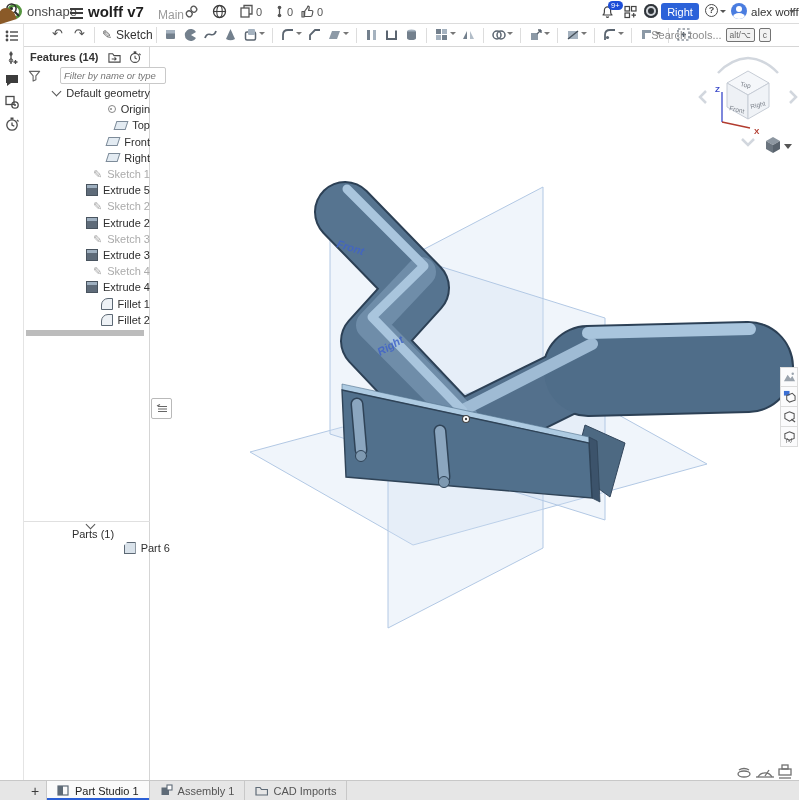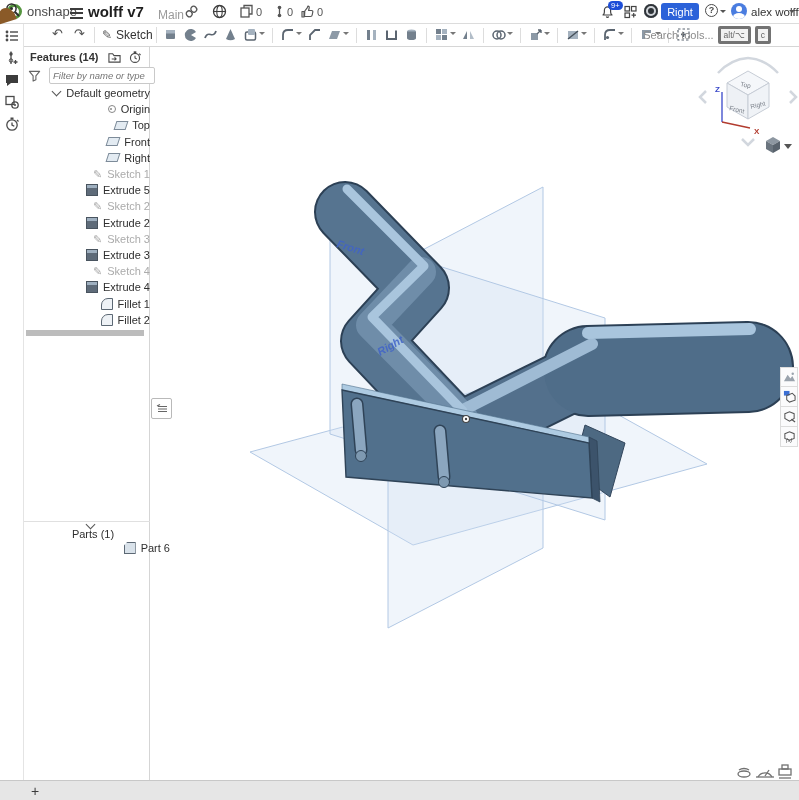--- a/index.html
+++ b/index.html
@@ -30,28 +30,28 @@
   
   #toolbar{left:24px;top:24px;width:775px;height:22px;background:#fff;border-bottom:1px solid #d6d6d6;z-index:8;}
   #undo{left:28px;top:2px;font-size:13px;color:#555;}
   #redo{left:50px;top:2px;font-size:13px;color:#555;}
   .vsep{top:3px;width:1px;height:16px;background:#ddd;}
   #sketch-btn{left:78px;top:1px;height:20px;display:flex;align-items:center;gap:4px;font-size:12px;color:#333;}
   #tools{left:138px;top:0;height:22px;display:flex;align-items:center;gap:3px;}
   .tool{display:flex;align-items:center;gap:1px;padding:1px;}
   .tsep{width:1px;height:15px;background:#ddd;margin:0 3px;}
   #search-tools{right:28px;top:3px;height:16px;display:flex;align-items:center;gap:4px;font-size:11px;color:#8b8b8b;}
-  .kbd{border:3px solid #737373;background:#f2f2f2;border-radius:2px;font-size:8.5px;color:#666;padding:0 3px;line-height:12px;}
+  .kbd{border:1px solid #737373;background:#f2f2f2;border-radius:2px;font-size:8.5px;color:#666;padding:0 3px;line-height:12px;}
   
   #left-strip{left:0;top:24px;width:23px;height:756px;background:#fff;border-right:1px solid #e4e4e4;z-index:8;}
   .strip-ic{left:4px;width:16px;height:16px;}
   
   #sidebar{left:24px;top:46px;width:126px;height:734px;background:#fff;border-right:1px solid #d5d5d5;z-index:7;box-sizing:border-box;}
   #features-header{left:6px;top:5px;font-size:11px;font-weight:bold;color:#333;}
-  #filter-row{left:4px;top:21px;display:flex;align-items:center;gap:8px;}
+  #filter-row{left:4px;top:21px;display:flex;align-items:center;gap:19px;}
   #filter-input{width:98px;height:15px;border:1px solid #c9c9c9;border-radius:2px;font-size:9.5px;font-style:italic;color:#555;padding:0 3px;font-family:"Liberation Sans",sans-serif;}
   #tree{left:0;top:39px;width:126px;}
   .trow{height:16.2px;display:flex;align-items:center;font-size:11px;color:#2f2f2f;justify-content:flex-end;}
   .trow.dim{color:#ababab;}
   .ind0{padding-left:6px;} .ind1{padding-left:20px;} .indf{padding-left:5px;}
   .chev{width:6px;height:6px;border-right:1.5px solid #555;border-bottom:1.5px solid #555;transform:rotate(45deg);margin:-3px 6px 0 0;flex:none;}
   .ti{flex:none;margin-right:5px;}
   .ti-origin{width:6px;height:6px;border:1.4px solid #888;border-radius:50%;position:relative;}
   .ti-origin:after{content:"";position:absolute;left:1.4px;top:1.4px;width:2px;height:2px;border-radius:50%;background:#888;}
   .ti-plane{width:10px;height:7px;background:#e3ebf2;border:1.2px solid #7d8b99;transform:skewX(-18deg);}
@@ -528,19 +528,41 @@
   <div class="rp-cell">
     <svg style="width:13px;height:13px" viewBox="0 0 14 14">
         <polygon points="2,4 7,2 12,4 12,9 7,11 2,9" fill="none" stroke="#555" stroke-width="1.1"></polygon>
         <text x="3" y="13" font-size="6" fill="#555" font-style="italic">(x)</text>
       </svg>
   </div>
 </div>
 
 <div id="tabbar" class="abs">
   <div id="plus-tab" class="abs">+</div>
+  <div id="tabs" class="abs">
+      <div class="tab active">
+        <svg style="width:13px;height:13px" viewBox="0 0 13 13">
+          <rect x="1" y="2" width="10" height="9" fill="none" stroke="#5f6b77" stroke-width="1.2"></rect>
+          <rect x="1" y="2" width="5" height="9" fill="#5f6b77"></rect>
+        </svg>
+        <span>Part Studio 1</span>
+      </div>
+      <div class="tab">
+        <svg style="width:13px;height:13px" viewBox="0 0 13 13">
+          <rect x="1.5" y="3.5" width="7.5" height="7.5" fill="#5f6b77"></rect>
+          <rect x="7" y="1" width="5" height="5" fill="#fff" stroke="#5f6b77" stroke-width="1.1"></rect>
+        </svg>
+        <span>Assembly 1</span>
+      </div>
+      <div class="tab">
+        <svg style="width:13px;height:13px" viewBox="0 0 13 13">
+          <path d="M1,3.5 H5 L6.5,5.5 H12.5 V11 H1 Z" fill="none" stroke="#5f6b77" stroke-width="1.2"></path>
+        </svg>
+        <span>CAD Imports</span>
+      </div>
+    </div>
 </div>
 <svg id="inspect-icon" class="abs" style="width:16px;height:16px" viewBox="0 0 16 16">
   <circle cx="6.5" cy="6.5" r="4.6" fill="none" stroke="#2e2e2e" stroke-width="1.5"></circle>
   <circle cx="6.5" cy="6.5" r="1.5" fill="#2e2e2e"></circle>
   <line x1="10" y1="10" x2="14" y2="14" stroke="#2e2e2e" stroke-width="2"></line>
 </svg>
 <div id="cursor-artifact" class="abs"></div>
 
 </body></html>

